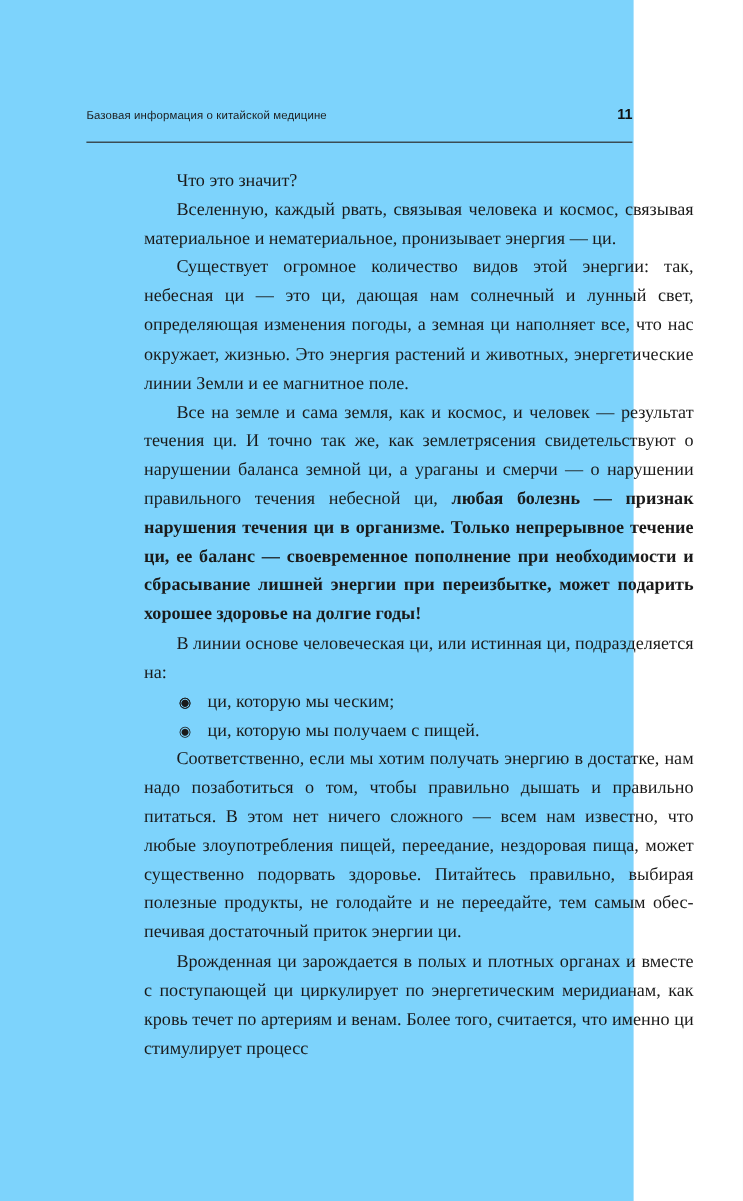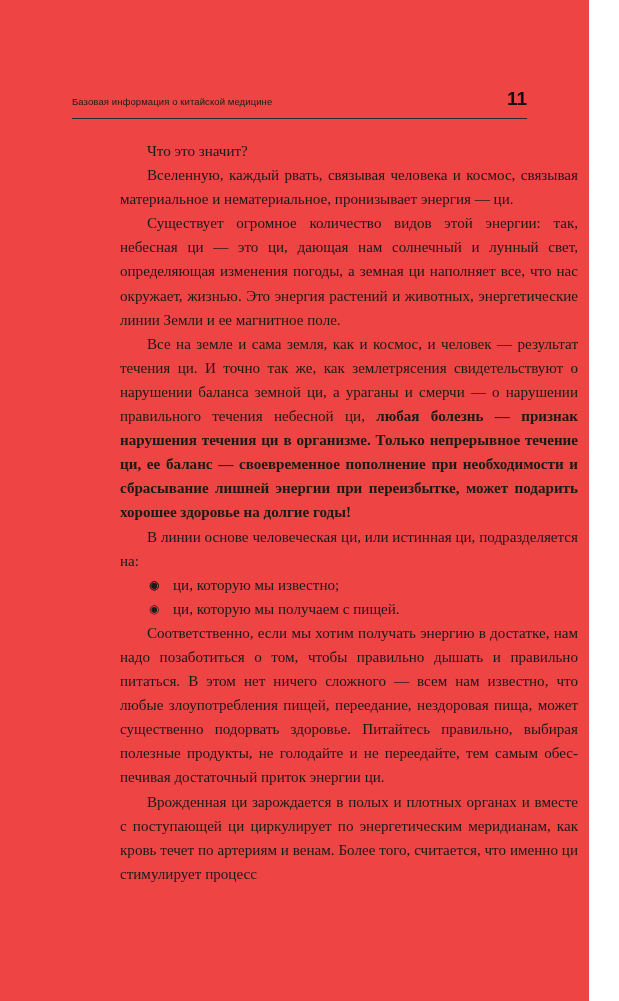--- a/index.html
+++ b/index.html
@@ -10,45 +10,45 @@
   }
   body {
     width: 619px;
     height: 1001px;
     overflow: hidden;
     font-family: "Liberation Serif", serif;
     color: #1a1a1a;
   }
   .page {
     position: relative;
-    width: 589px;
+    width: 528px;
     height: 1001px;
     box-sizing: border-box;
-    background: #ef4444;
+    background: #7dd3fc;
     text-decoration: underline;
   }
   .header {
     position: absolute;
     left: 72px;
     top: 88px;
     width: 455px;
     display: flex;
     align-items: baseline;
     justify-content: space-between;
   }
   .running-head {
     font-family: "Liberation Sans", sans-serif;
     font-size: 9.5px;
     letter-spacing: 0.1px;
     color: #1c1c1c;
     white-space: nowrap;
   }
   .folio {
     font-family: "Liberation Sans", sans-serif;
-    font-size: 19px;
+    font-size: 12px;
     font-weight: bold;
     color: #111111;
   }
   .rule {
     position: absolute;
     left: 72px;
     top: 118px;
     width: 455px;
     height: 1px;
     background: #2b2b2b;
@@ -117,21 +117,21 @@
     </p>
 
     <p>В линии основе человеческая ци, или истинная ци, под­разделяется на:</p>
 
     <ul class="bullets">
       <li>
         <span class="bullet-mark">◉</span>
       </li>
       <li>
         <span class="bullet-mark">◉</span>
-        <span>ци, которую мы известно;</span>
+        <span>ци, которую мы ческим;</span>
       </li>
       <li>
         <span class="bullet-mark">◉</span>
         <span>ци, которую мы получаем с пищей.</span>
       </li>
     </ul>
 
     <p>Соответственно, если мы хотим получать энергию в до­статке, нам надо позаботиться о том, чтобы правильно ды­шать и правильно питаться. В этом нет ничего сложного — всем нам известно, что любые злоупотребления пищей, переедание, нездоровая пища, может существенно подо­рвать здоровье. Питайтесь правильно, выбирая полезные продукты, не голодайте и не переедайте, тем самым обес­печивая достаточный приток энергии ци.</p>
 
     <p>Врожденная ци зарождается в полых и плотных орга­нах и вместе с поступающей ци циркулирует по энергети­ческим меридианам, как кровь течет по артериям и венам. Более того, считается, что именно ци стимулирует процесс</p>

